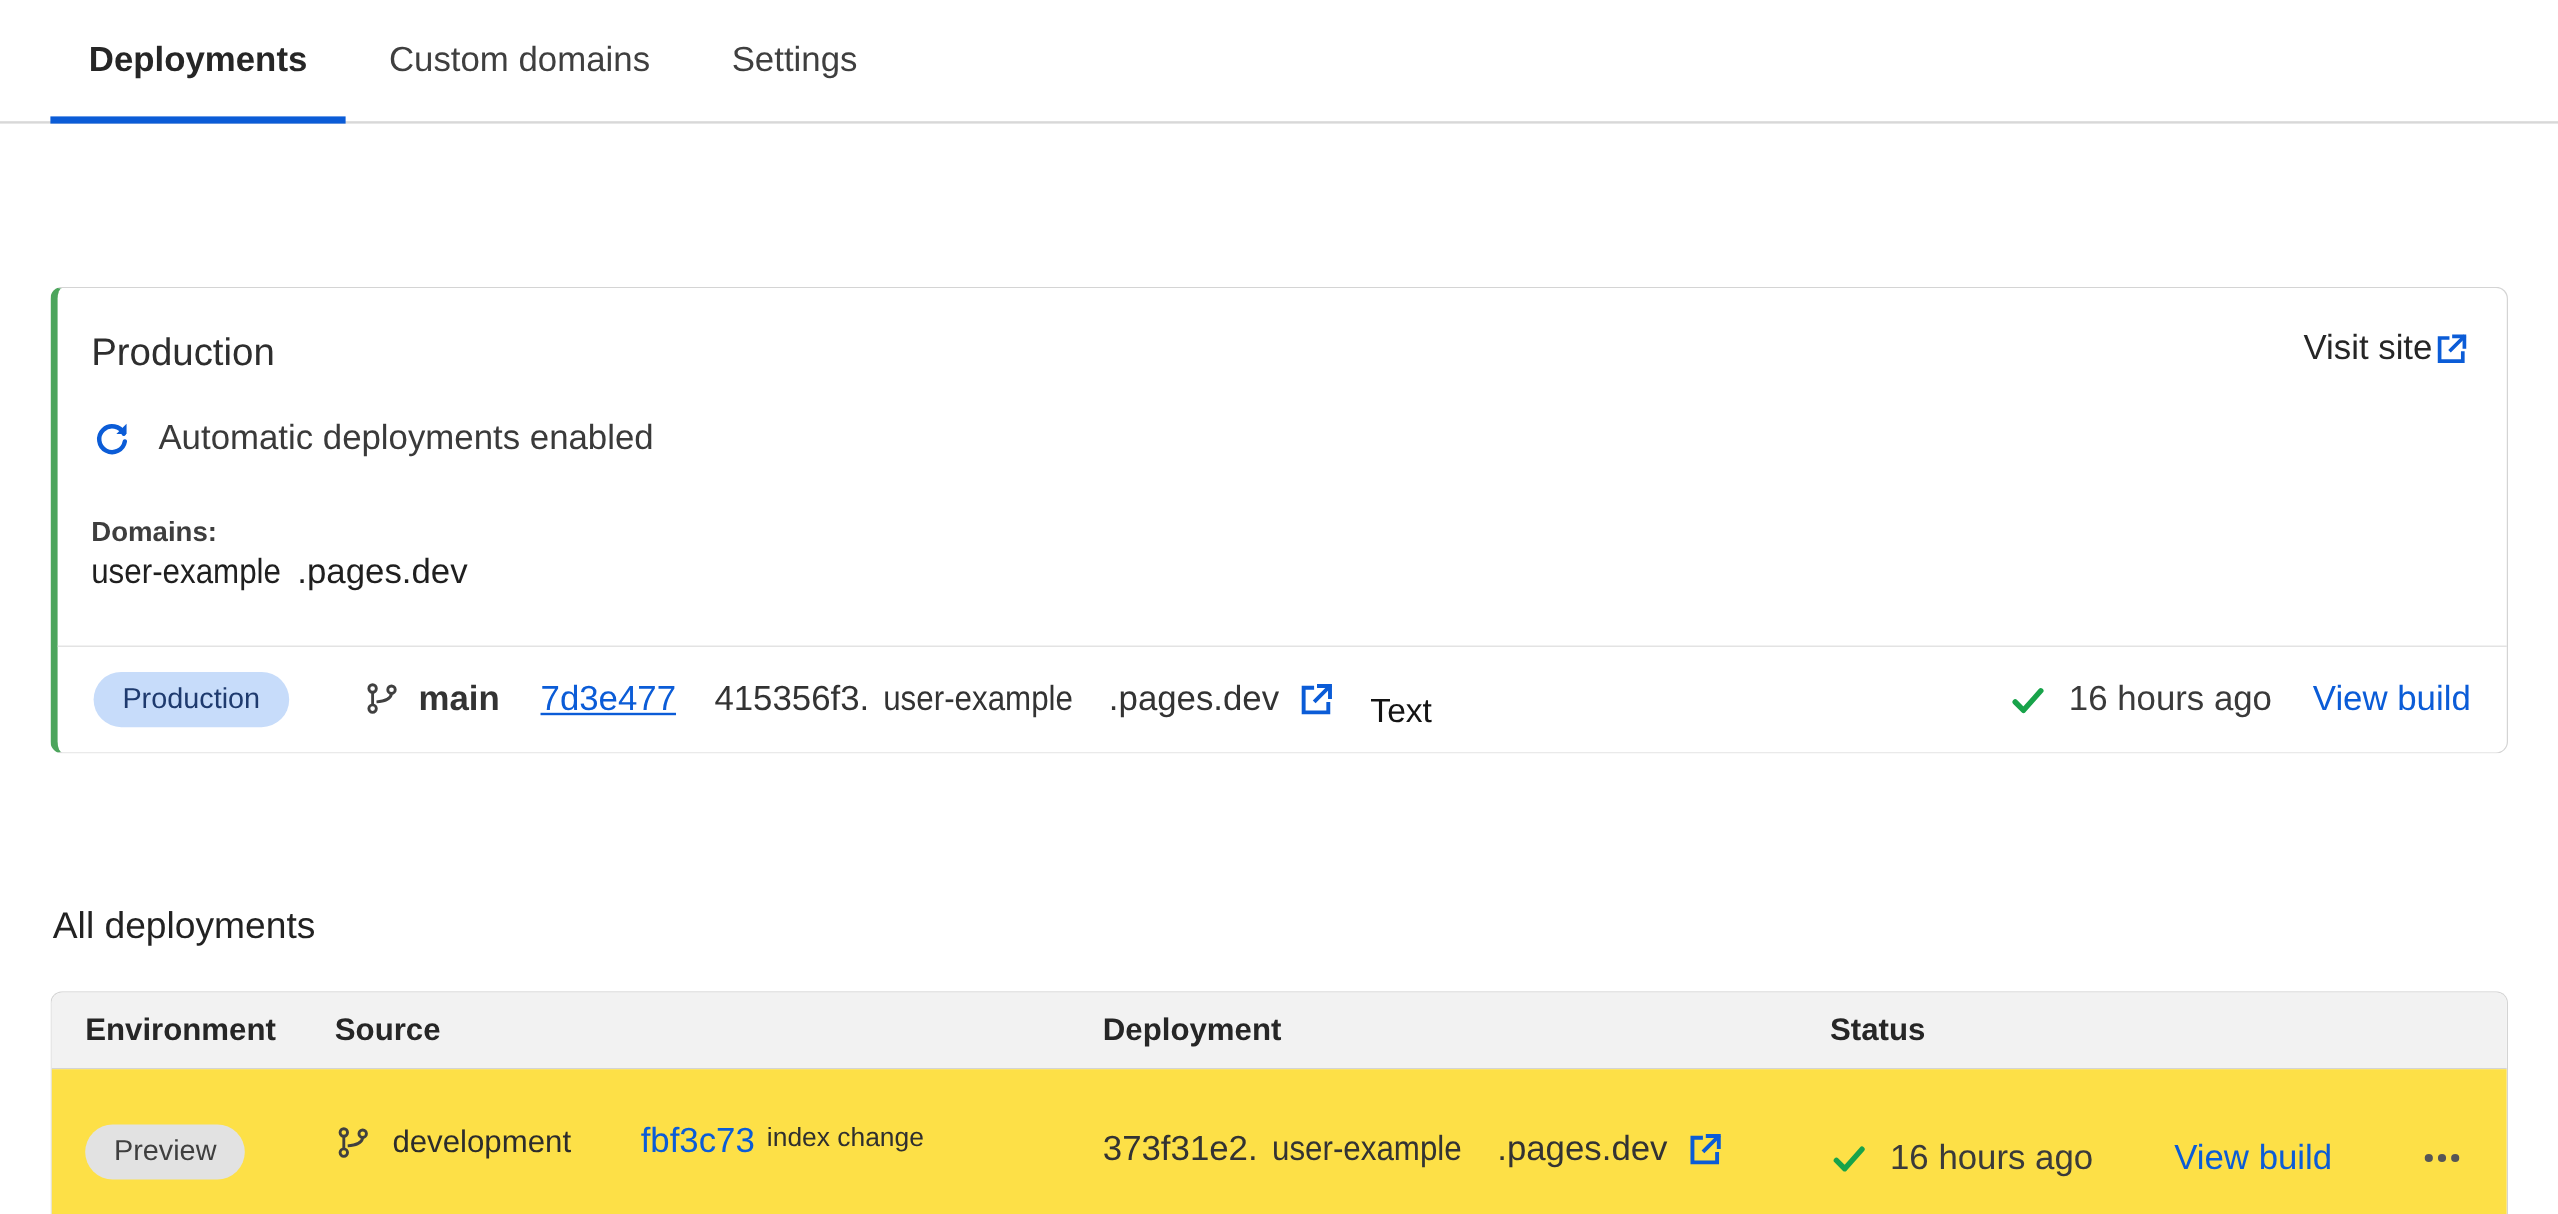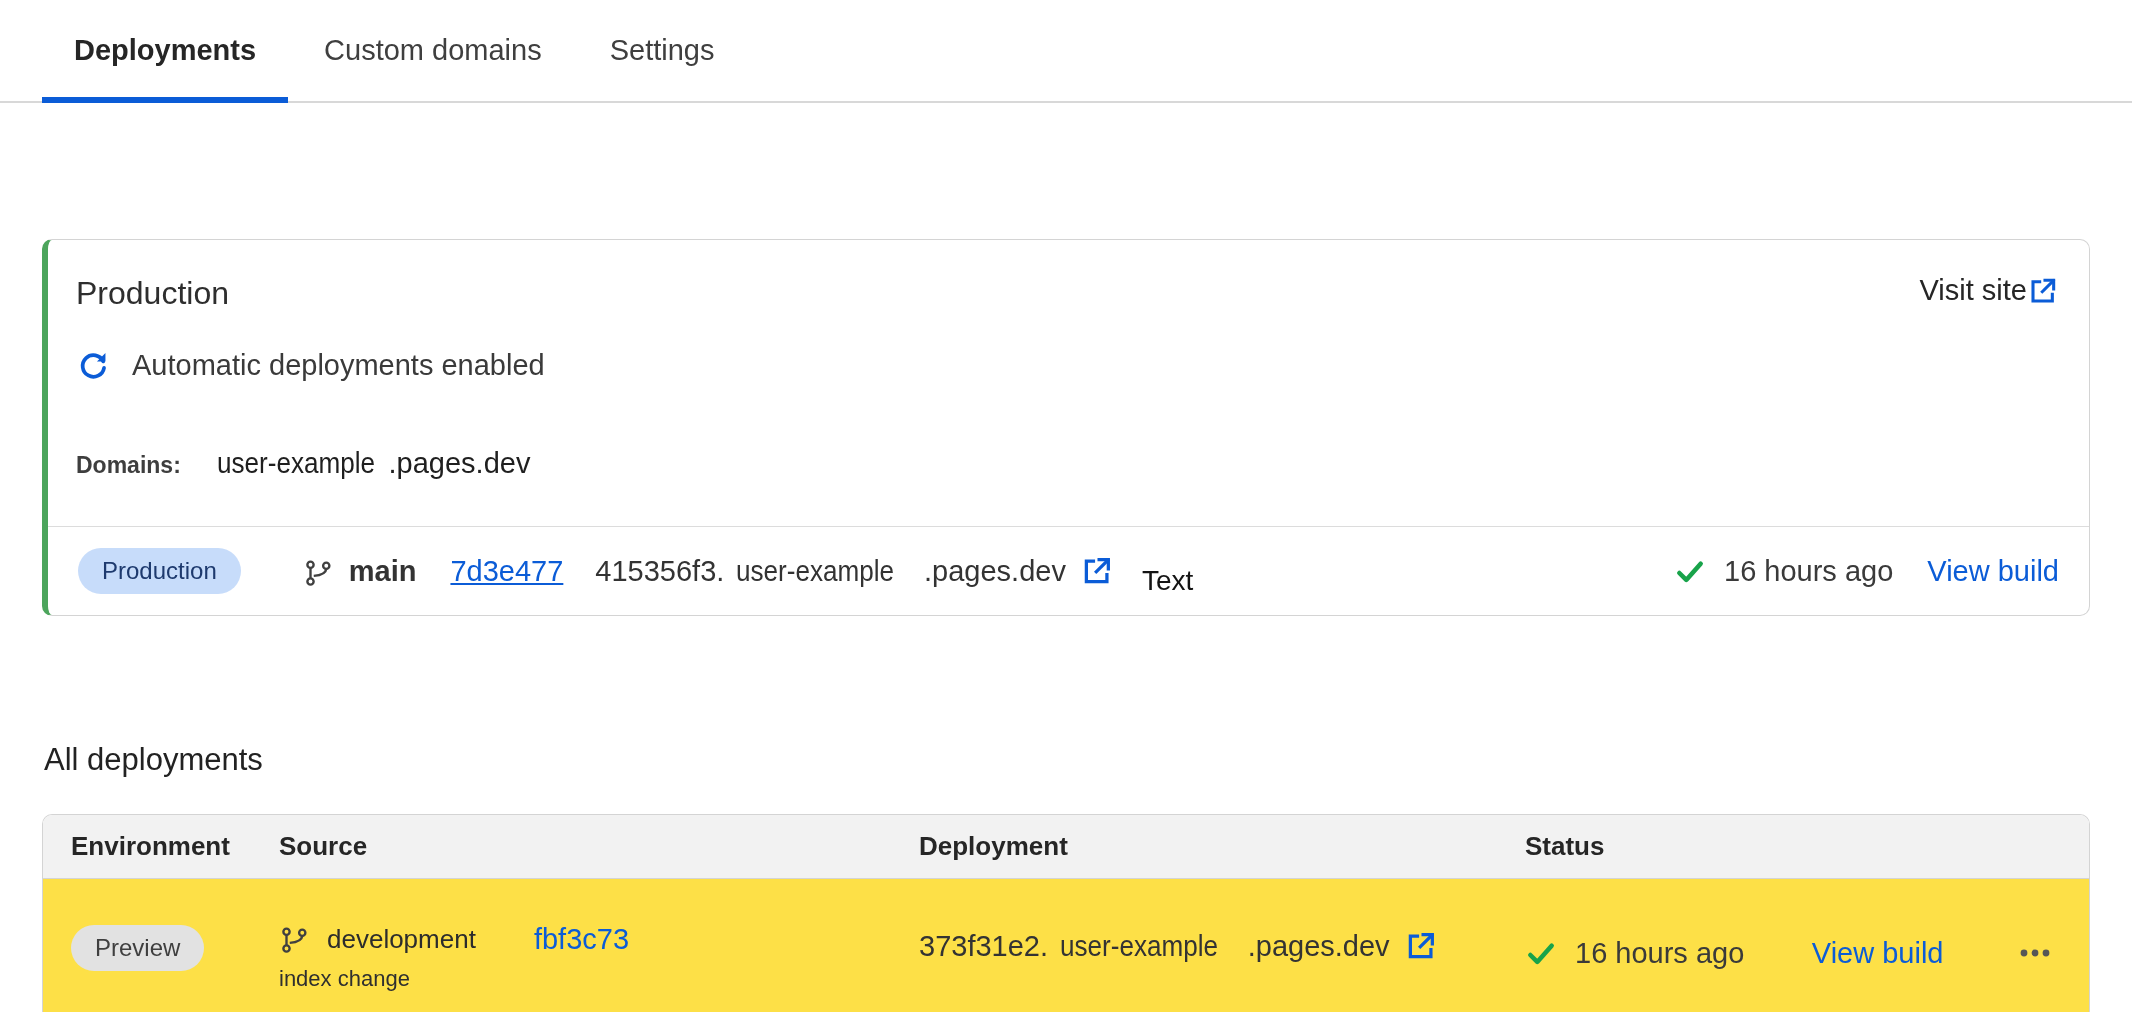--- a/index.html
+++ b/index.html
@@ -19,34 +19,34 @@
   
   .prod-card {
     margin:136px 42px 0; border:1px solid #d4d4d4; border-left:6px solid #4ca55c;
     border-radius:10px; background:#fff;
   }
   .card-body { padding:34px 30px 0 28px; }
   .card-title-row { display:flex; justify-content:space-between; align-items:flex-start; }
   .card-title { font-size:32px; font-weight:500; color:#2e2e2e; line-height:38px; }
   .visit-site { display:flex; align-items:center; font-size:29px; color:#262626; cursor:pointer; }
   .auto-row { margin-top:36px; display:flex; align-items:center; gap:22px; font-size:29px; color:#3a3a3a; line-height:34px; }
-  .domains-row { margin-top:64px; display:flex; align-items:baseline; line-height:34px; }
+  .domains-row { margin-top:44px; display:flex; align-items:baseline; line-height:34px;flex-direction:column; }
   .domains-label { font-size:23px; font-weight:700; color:#3e3e3e; margin-right:36px; }
   .domain-text { font-size:29px; color:#1f1f1f; }
   .cond { display:inline-block; transform:scaleX(0.9); transform-origin:0 60%; margin-right:-12px; }
   .dseg { margin-right:12px; }
 
   .prod-row {
     margin-top:44px; border-top:1px solid #dcdcdc; padding:18px 30px;
     display:flex; align-items:center; min-height:86px;
   }
   .pill { display:inline-block; border-radius:999px; font-size:24px; padding:9px 24px; white-space:nowrap; }
   .pill-blue { background:#c7dcfa; color:#1e3a6e; }
   .pill-gray { background:#e2e2e2; color:#3f3f3f; }
-  .src-group { display:flex; align-items:flex-end; gap:16px; margin-left:62px; }
+  .src-group { display:flex; align-items:flex-start; gap:16px; margin-left:62px; }
   .branch-name { font-size:29px; font-weight:700; color:#333; }
   .link { color:#0b5cd7; font-size:29px; text-decoration:none; cursor:pointer; }
   .commit-link { margin-left:34px;text-decoration:underline; }
   .dep-group { display:flex; align-items:center; margin-left:32px; font-size:29px; color:#333; }
   .note-text { margin-left:28px; margin-top:20px; font-size:28px; color:#141414; }
   .status-group { margin-left:auto; display:flex; align-items:center; gap:18px; }
   .time-text { font-size:29px; color:#3a3a3a; }
   .vb-gap { margin-left:16px; }
 
   
@@ -56,21 +56,21 @@
     border-radius:10px 10px 0 0; overflow:hidden;
   }
   .t-grid {
     display:grid; grid-template-columns:208px 640px 606px 1fr;
     padding-left:28px; padding-right:30px; align-items:center;
   }
   .t-head { background:#f2f2f2; height:64px; border-bottom:1px solid #d4d4d4; }
   .t-head .th { font-size:26px; font-weight:700; color:#262626; }
   .t-row { background:#fde047; align-items:start; padding-top:44px; padding-bottom:28px; border-bottom:1px solid #dcdcdc; }
   .cell-env { padding-top:2px; }
-  .cell-src { display:flex; flex-direction:column; gap:10px; }
+  .cell-src { display:flex; flex-direction:row; gap:10px; }
   .src-line { display:flex; align-items:center; gap:18px; }
   .branch-sm { font-size:26px; color:#2c2c2c; }
   .commit-sm { margin-left:40px; font-size:29px; }
   .commit-msg { font-size:22px; color:#2f2f2f; }
   .cell-dep { display:flex; align-items:center; font-size:29px; color:#333; padding-top:6px; }
   .cell-status { display:flex; align-items:center; justify-content:space-between; padding-top:6px; }
   .st-left { display:flex; align-items:center; gap:18px; }
   .dots-btn { display:flex; align-items:center; cursor:pointer; padding:6px; }
   .next-row-stub { height:7px; background:#fff; display:flex; }
   .stub-green { width:7px; height:7px; background:#4ca55c; }

